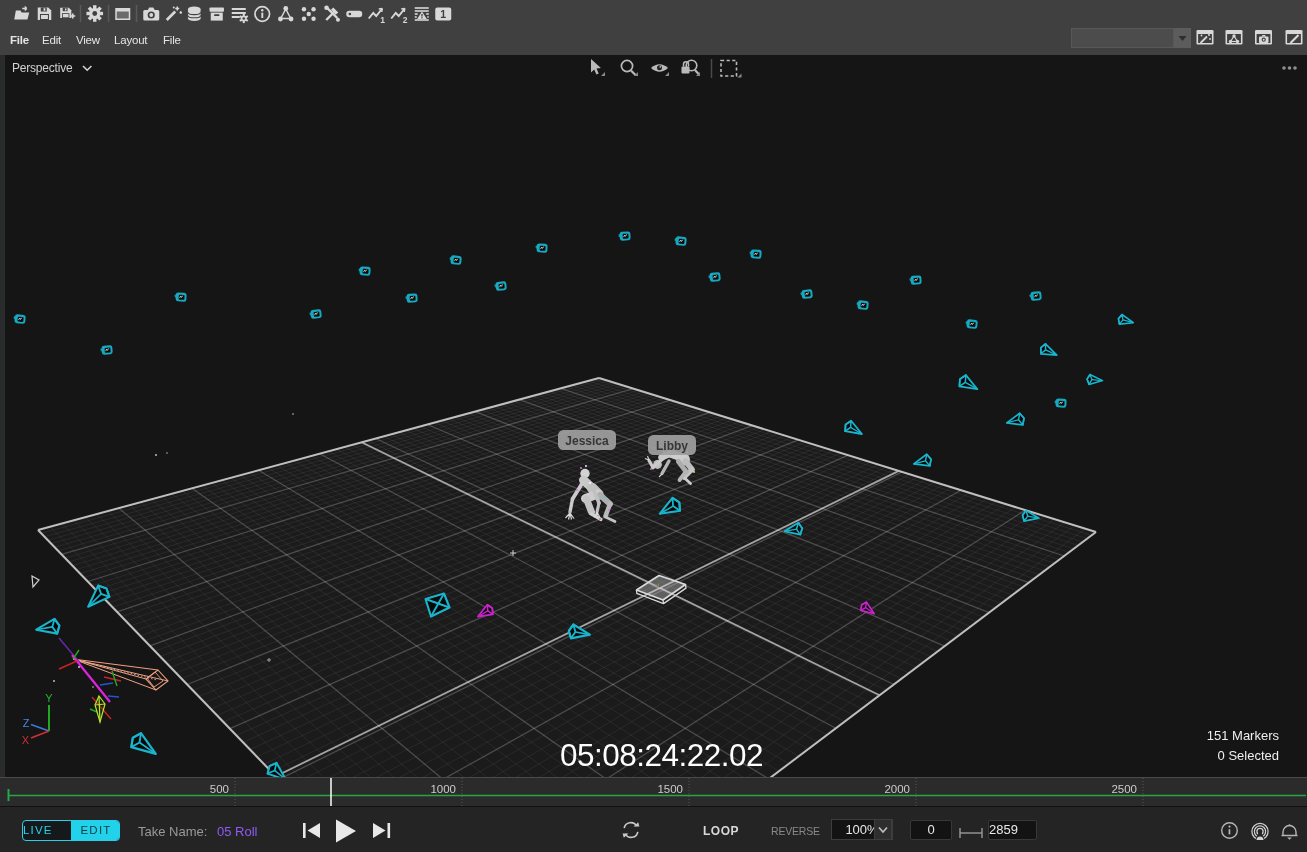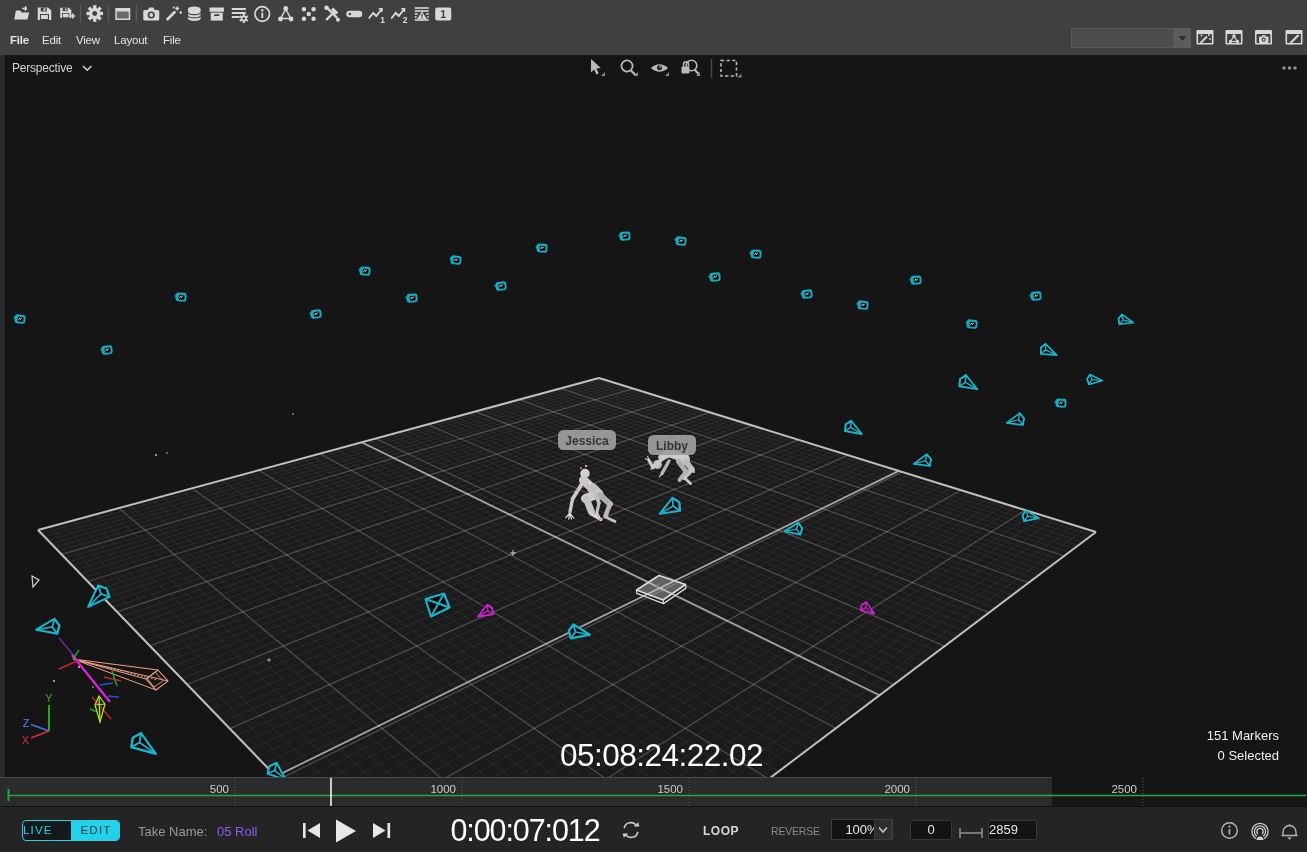--- a/index.html
+++ b/index.html
@@ -570,21 +570,21 @@
           <polygon points="425.5,599 444,593.5 449.5,607.5 431,616.5"></polygon>
         </g>
         <g stroke="#1ab5cc" stroke-width="1.9">
           <line x1="425.5" y1="599" x2="449.5" y2="607.5"></line>
           <line x1="444" y1="593.5" x2="431" y2="616.5"></line>
         </g>
 </g>
 </svg>
 </div>
 
-<div class="abs" style="left:0;top:777px;width:1052px;height:29px;background:#2b2b2b;border-top:1px solid #4a4a4a">
+<div class="abs" style="left:0;top:777px;width:1307px;height:29px;background:#2b2b2b;border-top:1px solid #4a4a4a">
 <svg width="1307" height="29" style="position:absolute;left:0;top:0">
   <g stroke="#585858" stroke-dasharray="1,2">
     <line x1="235" y1="0" x2="235" y2="29"></line>
         <line x1="462" y1="0" x2="462" y2="29"></line>
     <line x1="689" y1="0" x2="689" y2="29"></line>
         <line x1="916" y1="0" x2="916" y2="29"></line>
     <line x1="1143" y1="0" x2="1143" y2="29"></line>
   </g>
   <g font-size="11.5" fill="#cbcbcb" text-anchor="end" font-family="Liberation Sans">
     <text x="229" y="14.5">500</text>
@@ -610,21 +610,20 @@
   <span class="abs" style="left:217px;top:16.5px;color:#8b5cf6;font-size:13px">05 Roll</span>
   <svg class="abs" style="left:296px;top:12px" width="100" height="24">
     <g fill="#e8e8e8">
       <rect x="7" y="4" width="2.6" height="15"></rect>
         <polygon points="24,4 24,19 11.5,11.5"></polygon>
       <polygon points="40,0.5 40,23.5 60,12"></polygon>
       <polygon points="77,4 77,19 89.5,11.5"></polygon>
         <rect x="91.5" y="4" width="2.6" height="15"></rect>
     </g>
   </svg>
-  <div class="abs" style="left:430px;top:6px;width:190px;text-align:center;color:#ffffff;font-size:30.5px;letter-spacing:-1.1px">0:00:07:012</div>
   <svg class="abs" style="left:621px;top:14px" width="22" height="20">
     <g fill="none" stroke="#c9c9c9" stroke-width="1.6">
       <path d="M3.2,7.2 A6.6,6.6 0 0 1 15.6,5.2"></path>
       <path d="M16.8,10.8 A6.6,6.6 0 0 1 4.4,12.8"></path>
     </g>
     <polygon points="12.6,5.6 18.4,5.6 17.2,1.2" fill="#c9c9c9"></polygon>
     <polygon points="7.4,12.4 1.6,12.4 2.8,16.8" fill="#c9c9c9"></polygon>
   </svg>
   <span class="abs" style="left:703px;top:17px;color:#d8d8d8;font-size:12px;font-weight:bold;letter-spacing:0.5px">LOOP</span>
   <span class="abs" style="left:771px;top:18px;color:#8a8a8a;font-size:10.5px;letter-spacing:-0.2px">REVERSE</span>

